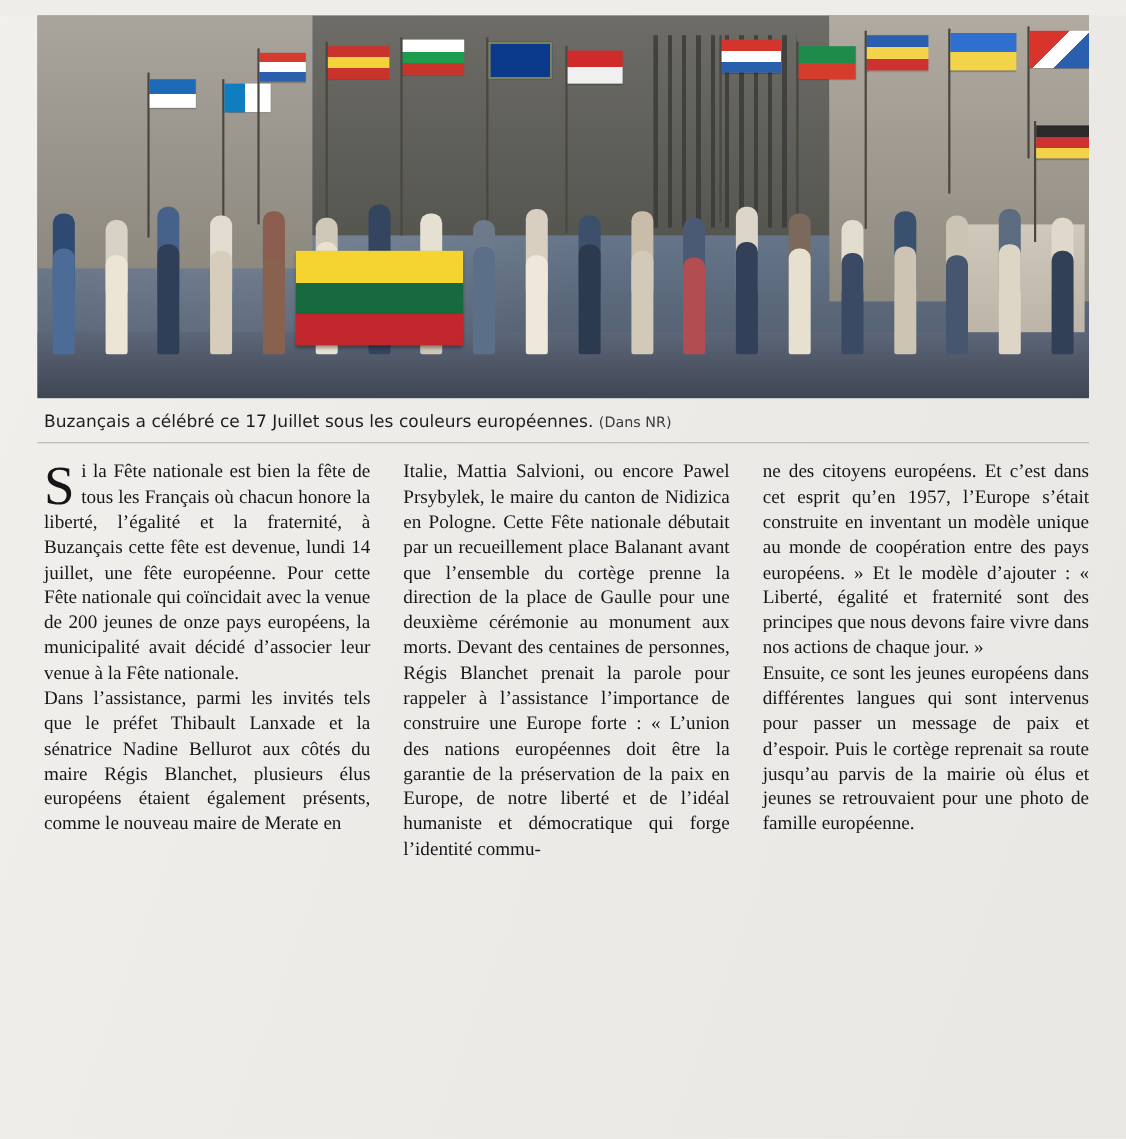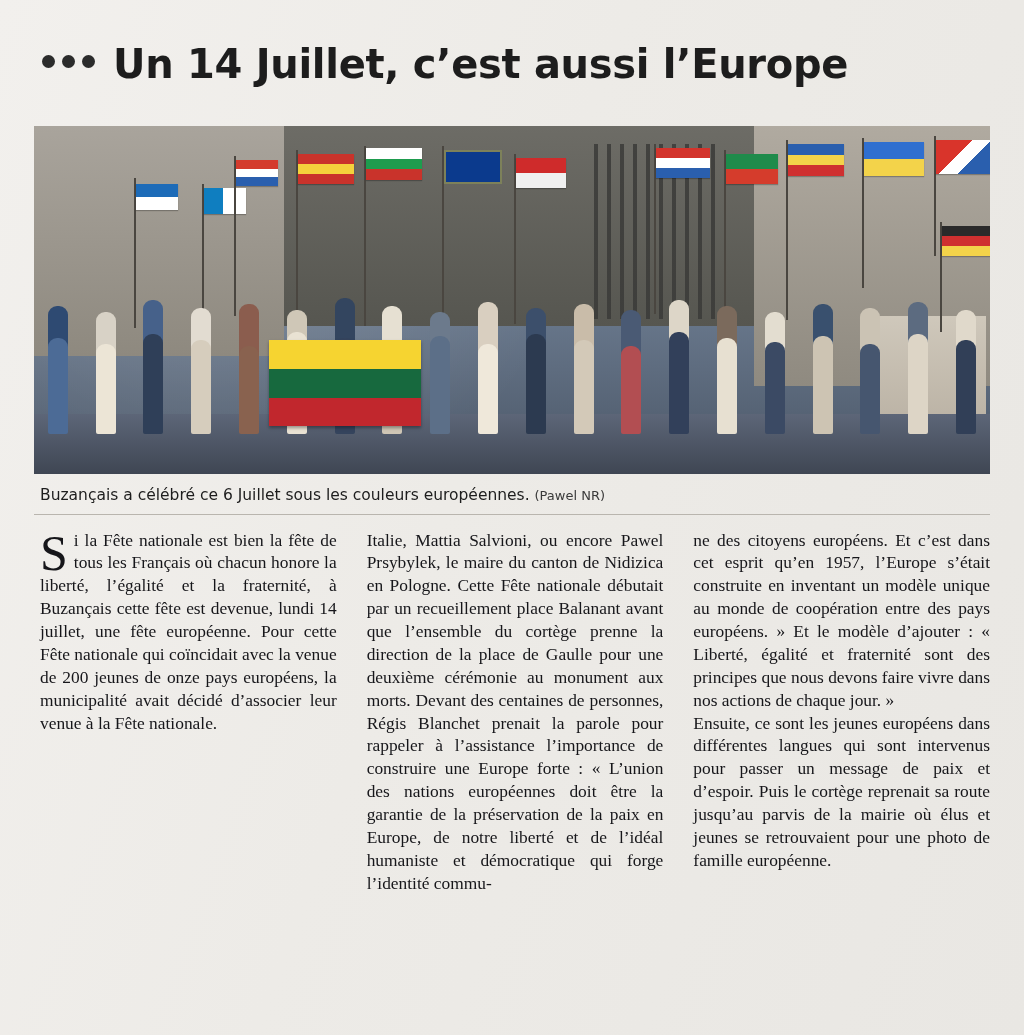--- a/index.html
+++ b/index.html
@@ -184,28 +184,20 @@
     font-weight: normal;
   }
   .quote {
   }
 </style>
 </head>
 <body>
 
 <div class="page">
 
-  <div class="headline-row">
-    <div class="dots">
-      <span></span>
-        <span></span>
-        <span></span>
-    </div>
-    <h1 class="headline">Un 14 Juillet, c’est aussi l’Europe</h1>
-  </div>
 
   <div class="photo-wrap">
     <div class="photo"></div>
     <div class="bld left"></div>
     <div class="bld mid"></div>
     <div class="bld right"></div>
     <div class="gate"></div>
     <div class="wallblock"></div>
     <div class="steps"></div>
 
@@ -291,30 +283,31 @@
       <div class="person" style="height:98px;background:#cdc4b3;"></div>
       <div class="person" style="height:90px;background:#46566f;"></div>
       <div class="person" style="height:100px;background:#ddd5c6;"></div>
       <div class="person" style="height:94px;background:#313f57;"></div>
     </div>
 
     <div class="bigflag"></div>
   </div>
 
   <div class="caption">
-    <span>Buzançais a célébré ce 6 Juillet sous les couleurs européennes.</span>
-    <span class="credit">(Pawel NR)</span>
+    <span>Buzançais a célébré ce 17 Juillet sous les couleurs européennes.</span>
+    <span class="credit">(Dans NR)</span>
   </div>
 
   <div class="rule"></div>
 
   <div class="columns">
 
     <div class="col">
       <p class="dropcap">Si la Fête nationale est bien la fête de tous les Français où chacun honore la liberté, l’égalité et la fraternité, à Buzançais cette fête est devenue, lundi 14 juillet, une fête européenne. Pour cette Fête nationale qui coïncidait avec la venue de 200 jeunes de onze pays européens, la municipalité avait décidé d’associer leur venue à la Fête nationale.</p>
+      <p>Dans l’assistance, parmi les invités tels que le préfet Thibault Lanxade et la sénatrice Nadine Bellurot aux côtés du maire Régis Blanchet, plusieurs élus européens étaient également présents, comme le nouveau maire de Merate en</p>
     </div>
 
     <div class="col">
       <p><span>Italie, Mattia Salvioni, ou encore Pawel Prsybylek, le maire du canton de Nidizica en Pologne. Cette Fête nationale débutait par un recueillement place Balanant avant que l’ensemble du cortège prenne la direction de la place de Gaulle pour une deuxième cérémonie au monument aux morts. Devant des centaines de personnes, Régis Blanchet prenait la parole pour rappeler à l’assistance l’importance de construire une Europe forte : </span><span class="quote">« L’union des nations européennes doit être la garantie de la préservation de la paix en Europe, de notre liberté et de l’idéal humaniste et démocratique qui forge l’identité commu-</span></p>
     </div>
 
     <div class="col">
       <p><span class="quote">ne des citoyens européens. Et c’est dans cet esprit qu’en 1957, l’Europe s’était construite en inventant un modèle unique au monde de coopération entre des pays européens. »</span><span> Et le modèle d’ajouter : </span><span class="quote">« Liberté, égalité et fraternité sont des principes que nous devons faire vivre dans nos actions de chaque jour. »</span></p>
       <p>Ensuite, ce sont les jeunes européens dans différentes langues qui sont intervenus pour passer un message de paix et d’espoir. Puis le cortège reprenait sa route jusqu’au parvis de la mairie où élus et jeunes se retrouvaient pour une photo de famille européenne.</p>
     </div>

